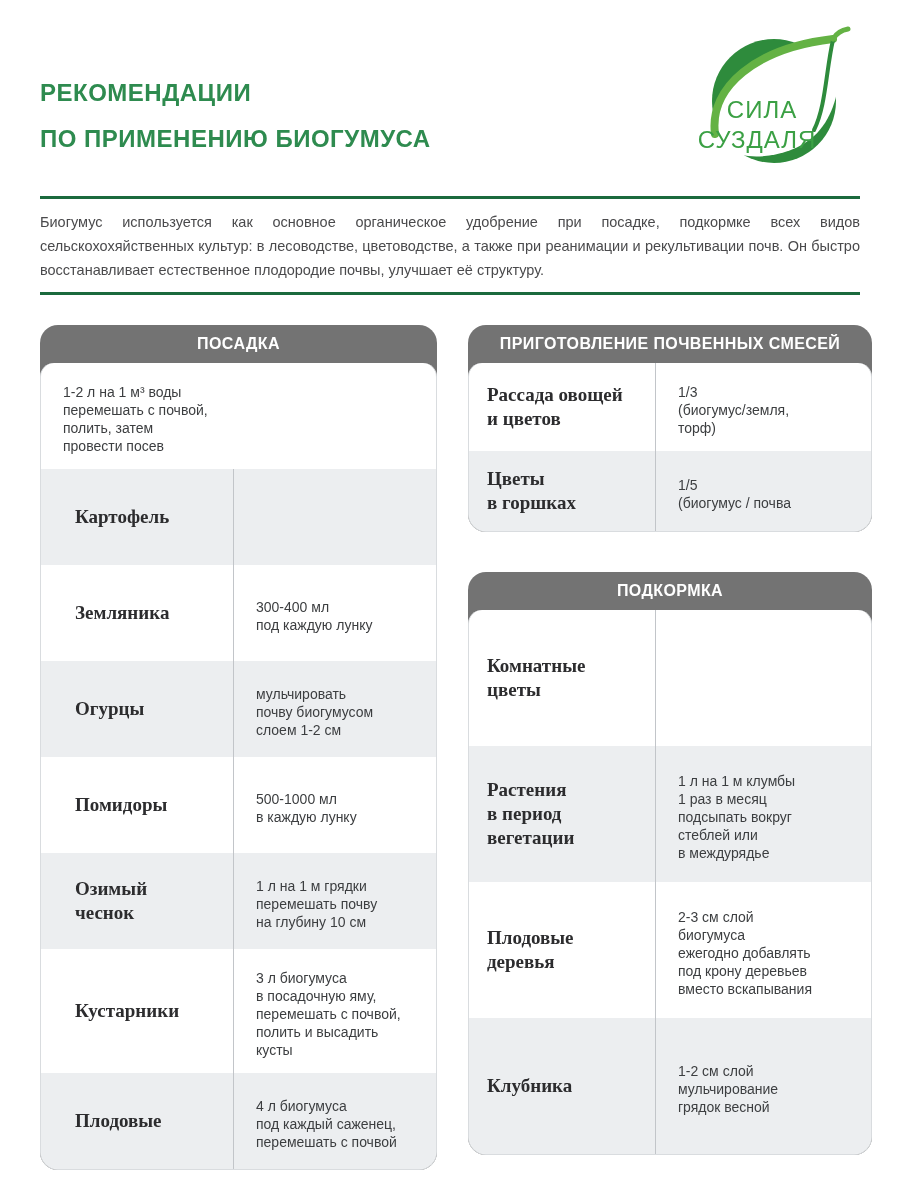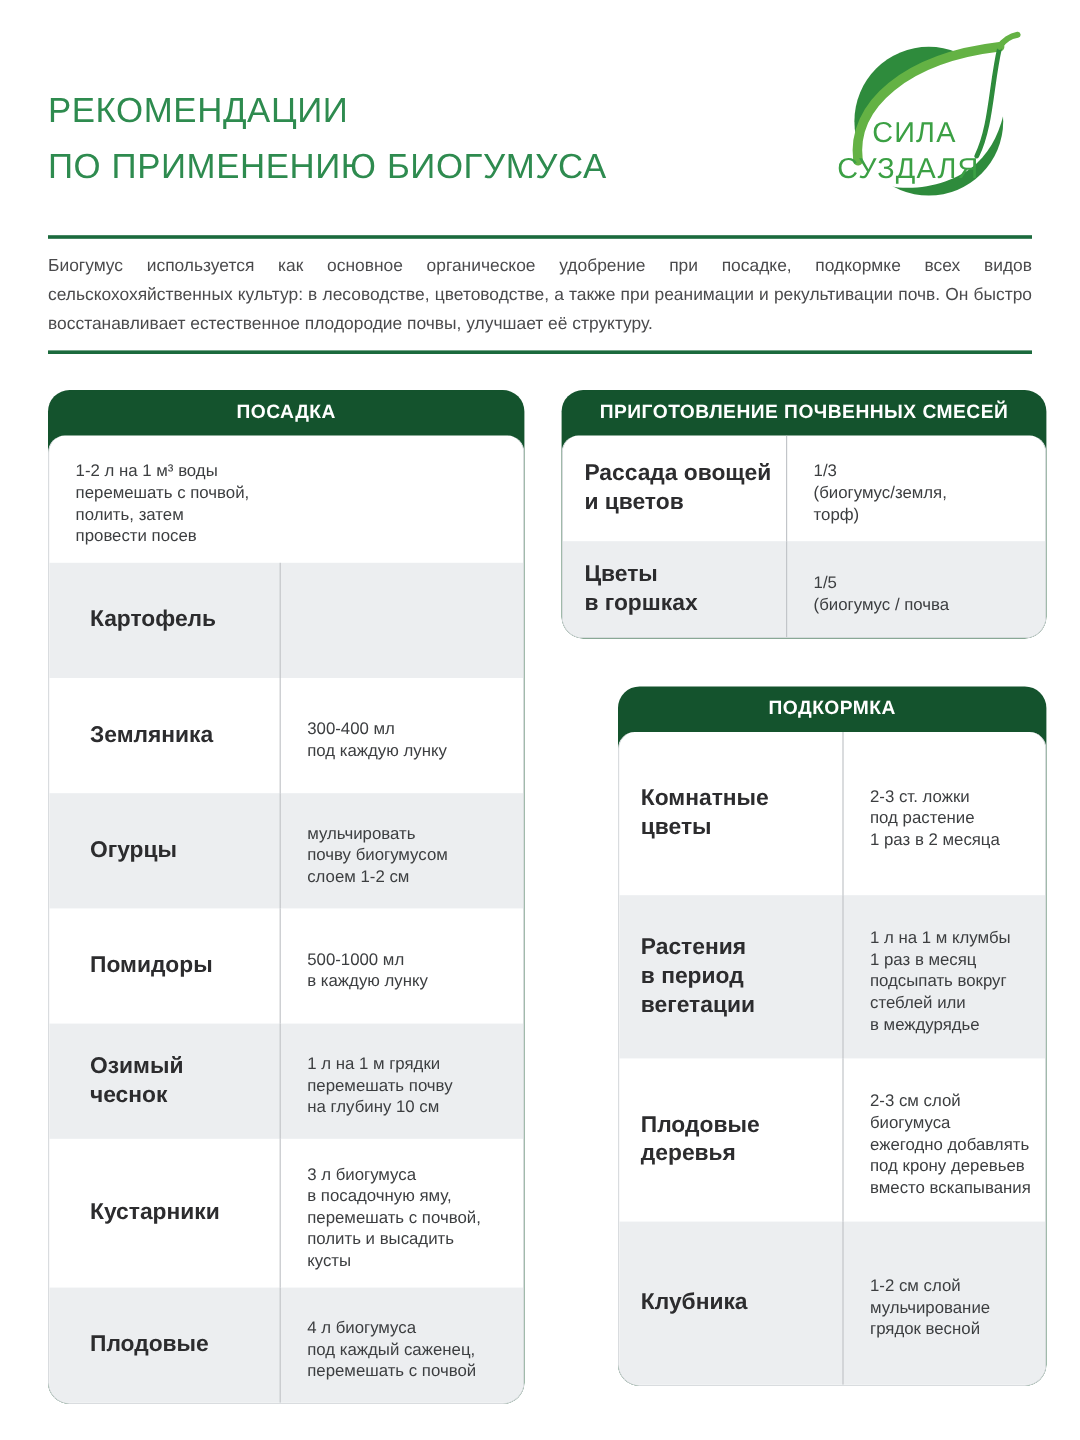--- a/index.html
+++ b/index.html
@@ -6,57 +6,57 @@
   html,body { background:#ffffff; }
   body {
     width:900px; height:1200px; overflow:hidden;
     font-family:"Liberation Sans", sans-serif;
     -webkit-font-smoothing:antialiased;
   }
   .page { width:900px; height:1200px; padding:0 40px; }
 
   
   .header { display:flex; justify-content:space-between; align-items:flex-start; height:178px; }
-  .title { margin-top:70px; font-size:29px; line-height:46px; font-weight:400;
+  .title { margin-top:70px; font-size:24px; line-height:46px; font-weight:700;
            color:#2e8b4f; letter-spacing:0.5px; }
   .title .t-line { display:block; }
   .logo { margin-top:24px; flex:none; }
 
   
   .rule { height:3px; background:#1b6a3d; }
   .rule-top { margin-top:18px; }
   .intro { margin:11px 0 10px; font-size:14.5px; line-height:24px; text-align:justify;
            color:#4a4a4c; }
 
   
   .columns { display:flex; gap:31px; margin-top:30px; align-items:flex-start; }
   .col-left  { width:397px; flex:none; }
   .col-right { width:404px; flex:none; }
 
   
-  .table { border-radius:18px; background:#14532d; }
+  .table { border-radius:18px; background:#737373; }
   .t-header { height:38px; display:flex; align-items:center; justify-content:center;
               color:#ffffff; font-weight:bold; font-size:16px; letter-spacing:0.4px; }
   .t-body { background:#ffffff; border:1px solid #d9dcdf; border-top:0;
             border-radius:14px 14px 18px 18px; overflow:hidden; }
   .t-row { display:flex; align-items:center; }
   .t-row:nth-child(even) { background:#eceef0; }
   .lbl { flex:none; align-self:stretch; display:flex; align-items:center;
-         border-right:1px solid #c2c5c9; }
+         border-right:1px solid #c2c5c9;font-family:Liberation Serif, serif; }
   .lbl span { display:block; font-weight:bold; font-size:19px; line-height:24px;
               color:#2c2c2e; white-space:pre-line; }
   .dsc { flex:1; font-size:14px; line-height:18px; color:#3c3e40; white-space:pre-line;
          padding:20px 8px 14px 22px; }
 
   .posadka  .t-row { min-height:96px; }
   .posadka  .lbl { width:193px; padding:12px 6px 12px 34px; }
   .smesi    .t-row { min-height:80px; }
   .podkormka .t-row { min-height:136px; }
   .smesi .lbl, .podkormka .lbl { width:187px; padding:12px 6px 12px 18px; }
-  .table-podkormka { margin-top:40px;margin-left:47px; }
+  .table-podkormka { margin-top:40px; }
 
   
   .logo text { font-family:"Liberation Sans", sans-serif; font-size:24px; fill:#3ba044;
                letter-spacing:1px; font-weight:500; }
 </style>
 </head>
 <body>
 
 <div class="page">
 
@@ -184,23 +184,20 @@
       <section class="table podkormka table-podkormka">
         <div class="t-header">
           <span>ПОДКОРМКА</span>
         </div>
         <div class="t-body">
           <div class="t-row">
             <div class="lbl">
                 <span>Комнатные
 цветы</span>
               </div>
-            <div class="dsc">2-3 ст. ложки
-под растение
-1 раз в 2 месяца</div>
           </div>
           <div class="t-row">
             <div class="lbl">
                 <span>Растения
 в период
 вегетации</span>
               </div>
             <div class="dsc">1 л на 1 м клумбы
 1 раз в месяц
 подсыпать вокруг

